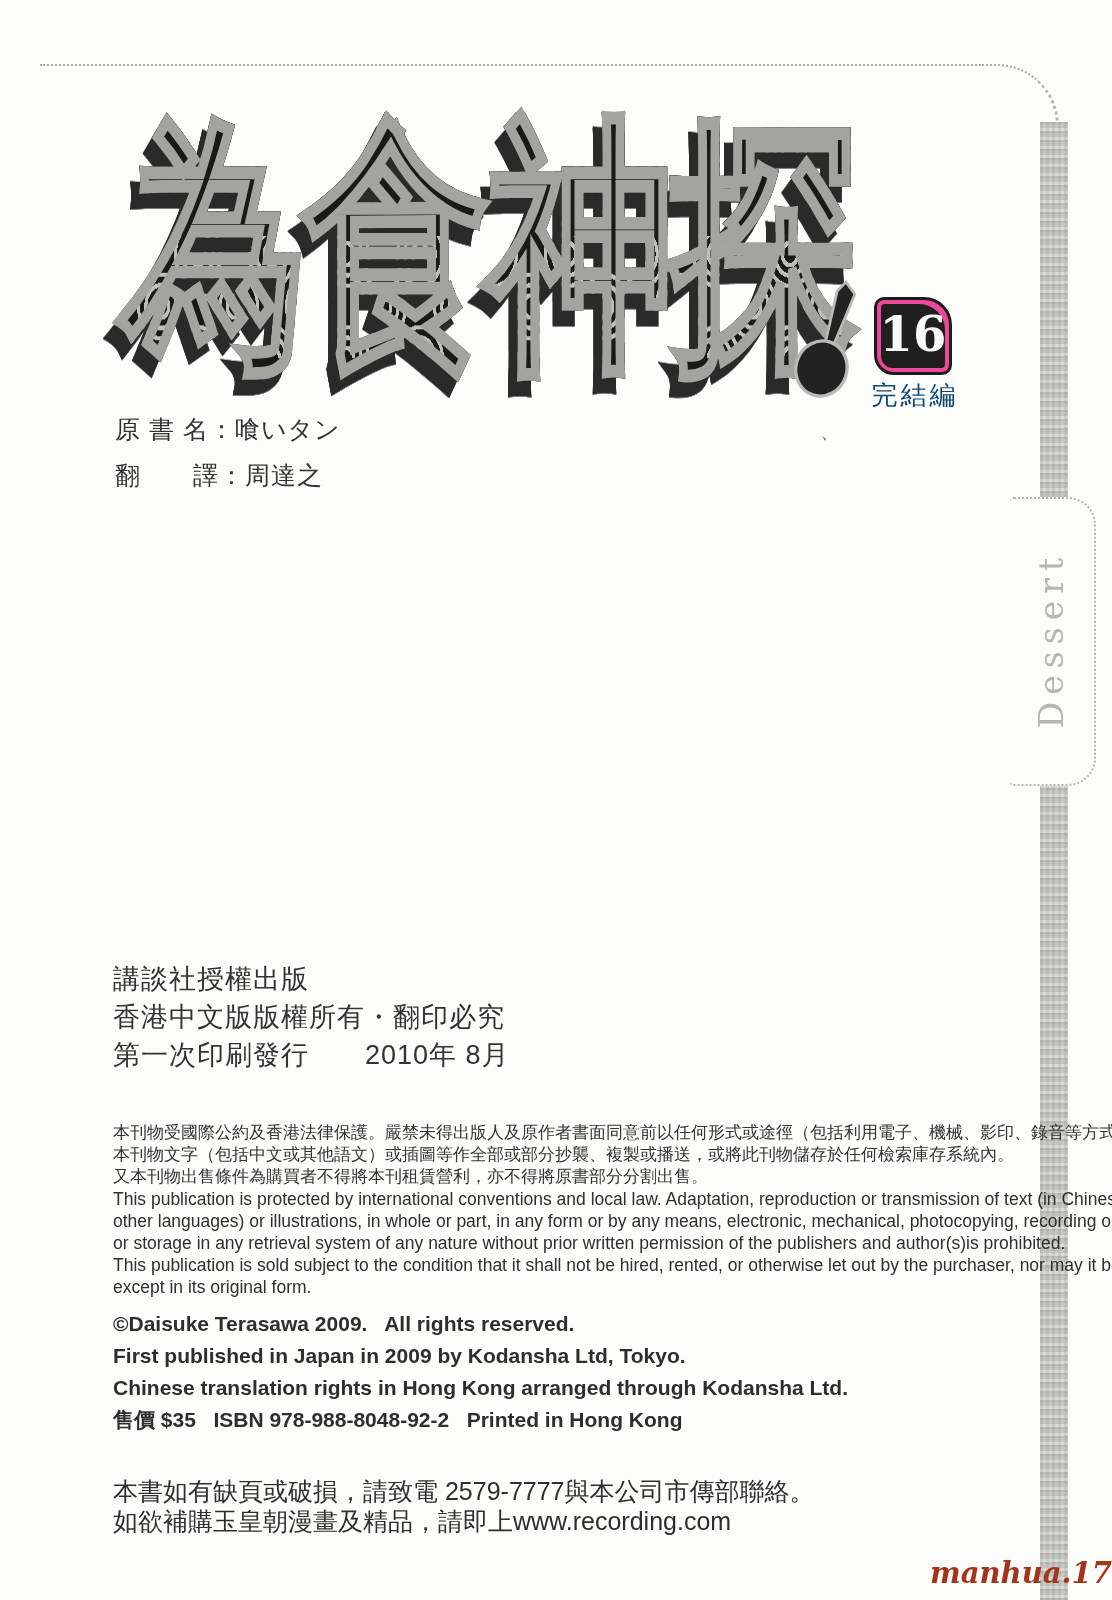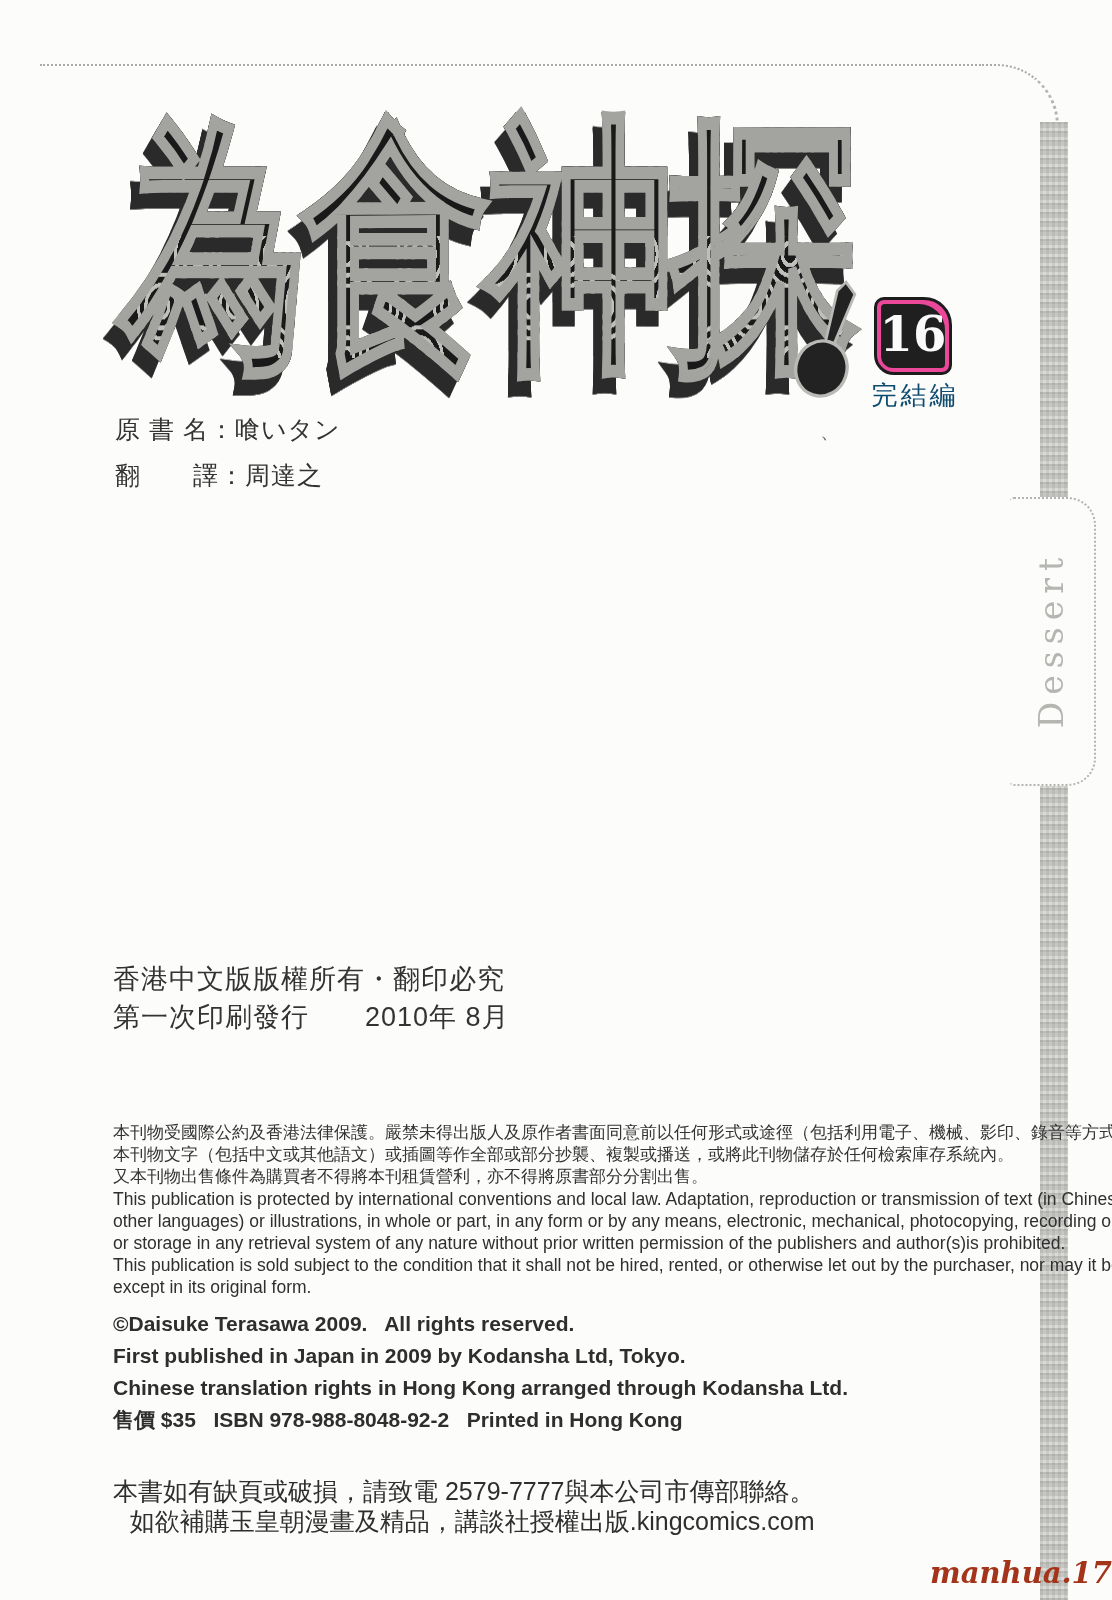--- a/index.html
+++ b/index.html
@@ -72,21 +72,21 @@
   .credits{left:115px;top:406px;font-size:25px;color:#333;}
   .credits .line{line-height:46px;letter-spacing:1px;}
   .publishing{left:113px;top:960px;font-size:27px;color:#333;}
   .publishing .line{line-height:38px;letter-spacing:1px;}
   .legal{left:113px;top:1122px;}
   .legal .zh{font-size:17px;line-height:22px;color:#333;}
   .legal .en{font-size:17.5px;line-height:22px;color:#2f2f2f;}
   .copyright{left:113px;top:1308px;font-size:21px;color:#2e2e2e;font-weight:bold;}
   .copyright .line{line-height:32px;}
   .contact{left:113px;top:1476px;font-size:25px;color:#2e2e2e;}
-  .contact .line{line-height:30px;text-align:right;}
+  .contact .line{line-height:30px;}
 
   
   .watermark{left:930px;top:1556px;z-index:7;
     font-family:"DejaVu Serif", serif;font-style:italic;font-weight:bold;
     font-size:29px;color:#a33419;white-space:nowrap;}
 </style>
 </head>
 <body>
 
 <div class="abs top-edge"></div>
@@ -113,20 +113,21 @@
   </div>
 </div>
 <div class="abs vol-note">完結編</div>
 
 <div class="abs credits">
   <div class="line">原 書 名：喰いタン</div>
   <div class="line">翻　　譯：周達之</div>
 </div>
 
 <div class="abs publishing">
+  <div class="line">講談社授權出版</div>
   <div class="line">香港中文版版權所有・翻印必究</div>
   <div class="line">第一次印刷發行　　2010年 8月</div>
 </div>
 
 <div class="abs legal">
   <div class="line zh">本刊物受國際公約及香港法律保護。嚴禁未得出版人及原作者書面同意前以任何形式或途徑（包括利用電子、機械、影印、錄音等方式）對</div>
   <div class="line zh">本刊物文字（包括中文或其他語文）或插圖等作全部或部分抄襲、複製或播送，或將此刊物儲存於任何檢索庫存系統內。</div>
   <div class="line zh">又本刊物出售條件為購買者不得將本刊租賃營利，亦不得將原書部分分割出售。</div>
   <div class="line en">This publication is protected by international conventions and local law. Adaptation, reproduction or transmission of text (in Chinese or</div>
   <div class="line en">other languages) or illustrations, in whole or part, in any form or by any means, electronic, mechanical, photocopying, recording or otherwise,</div>
@@ -137,21 +138,21 @@
 
 <div class="abs copyright">
   <div class="line">©Daisuke Terasawa 2009.   All rights reserved.</div>
   <div class="line">First published in Japan in 2009 by Kodansha Ltd, Tokyo.</div>
   <div class="line">Chinese translation rights in Hong Kong arranged through Kodansha Ltd.</div>
   <div class="line">售價 $35   ISBN 978-988-8048-92-2   Printed in Hong Kong</div>
 </div>
 
 <div class="abs contact">
   <div class="line">本書如有缺頁或破損，請致電 2579-7777與本公司市傳部聯絡。</div>
-  <div class="line">如欲補購玉皇朝漫畫及精品，講談社授權出版.kingcomics.com</div>
+  <div class="line">如欲補購玉皇朝漫畫及精品，請即上www.recording.com</div>
 </div>
 
 <div class="abs watermark">
   <span>manhua.178.com</span>
   
   
   
 </div>
 
 </body></html>

